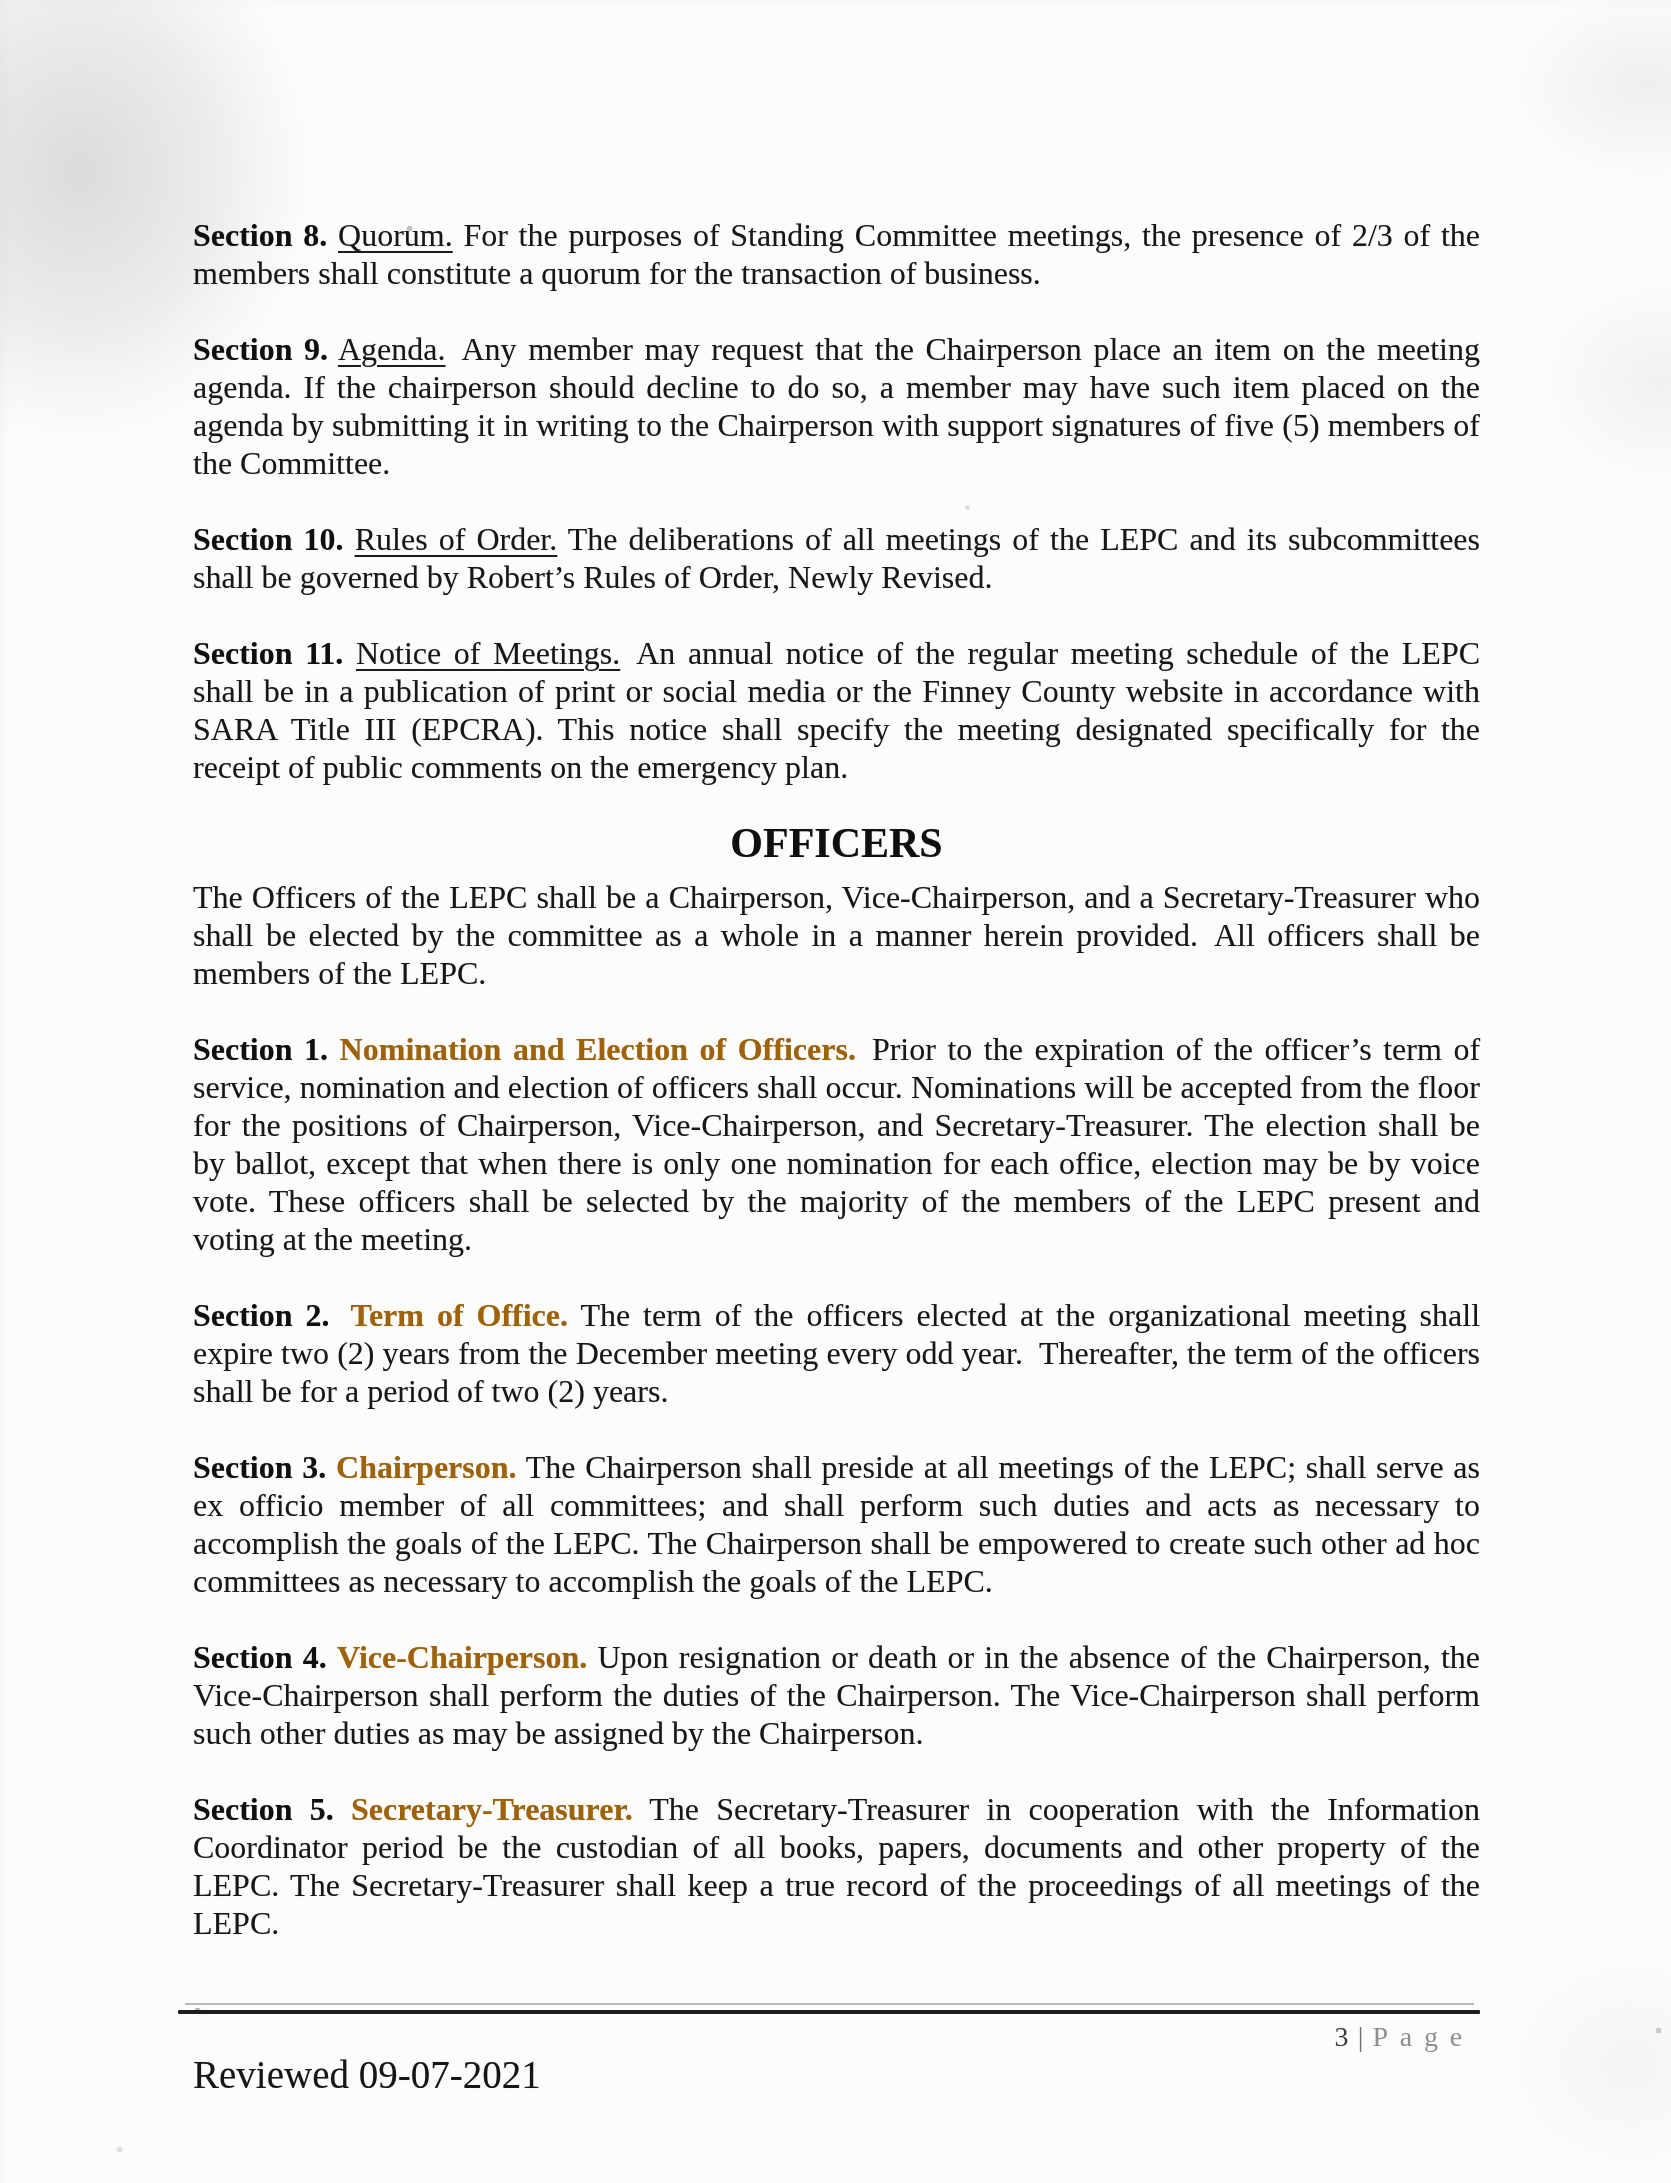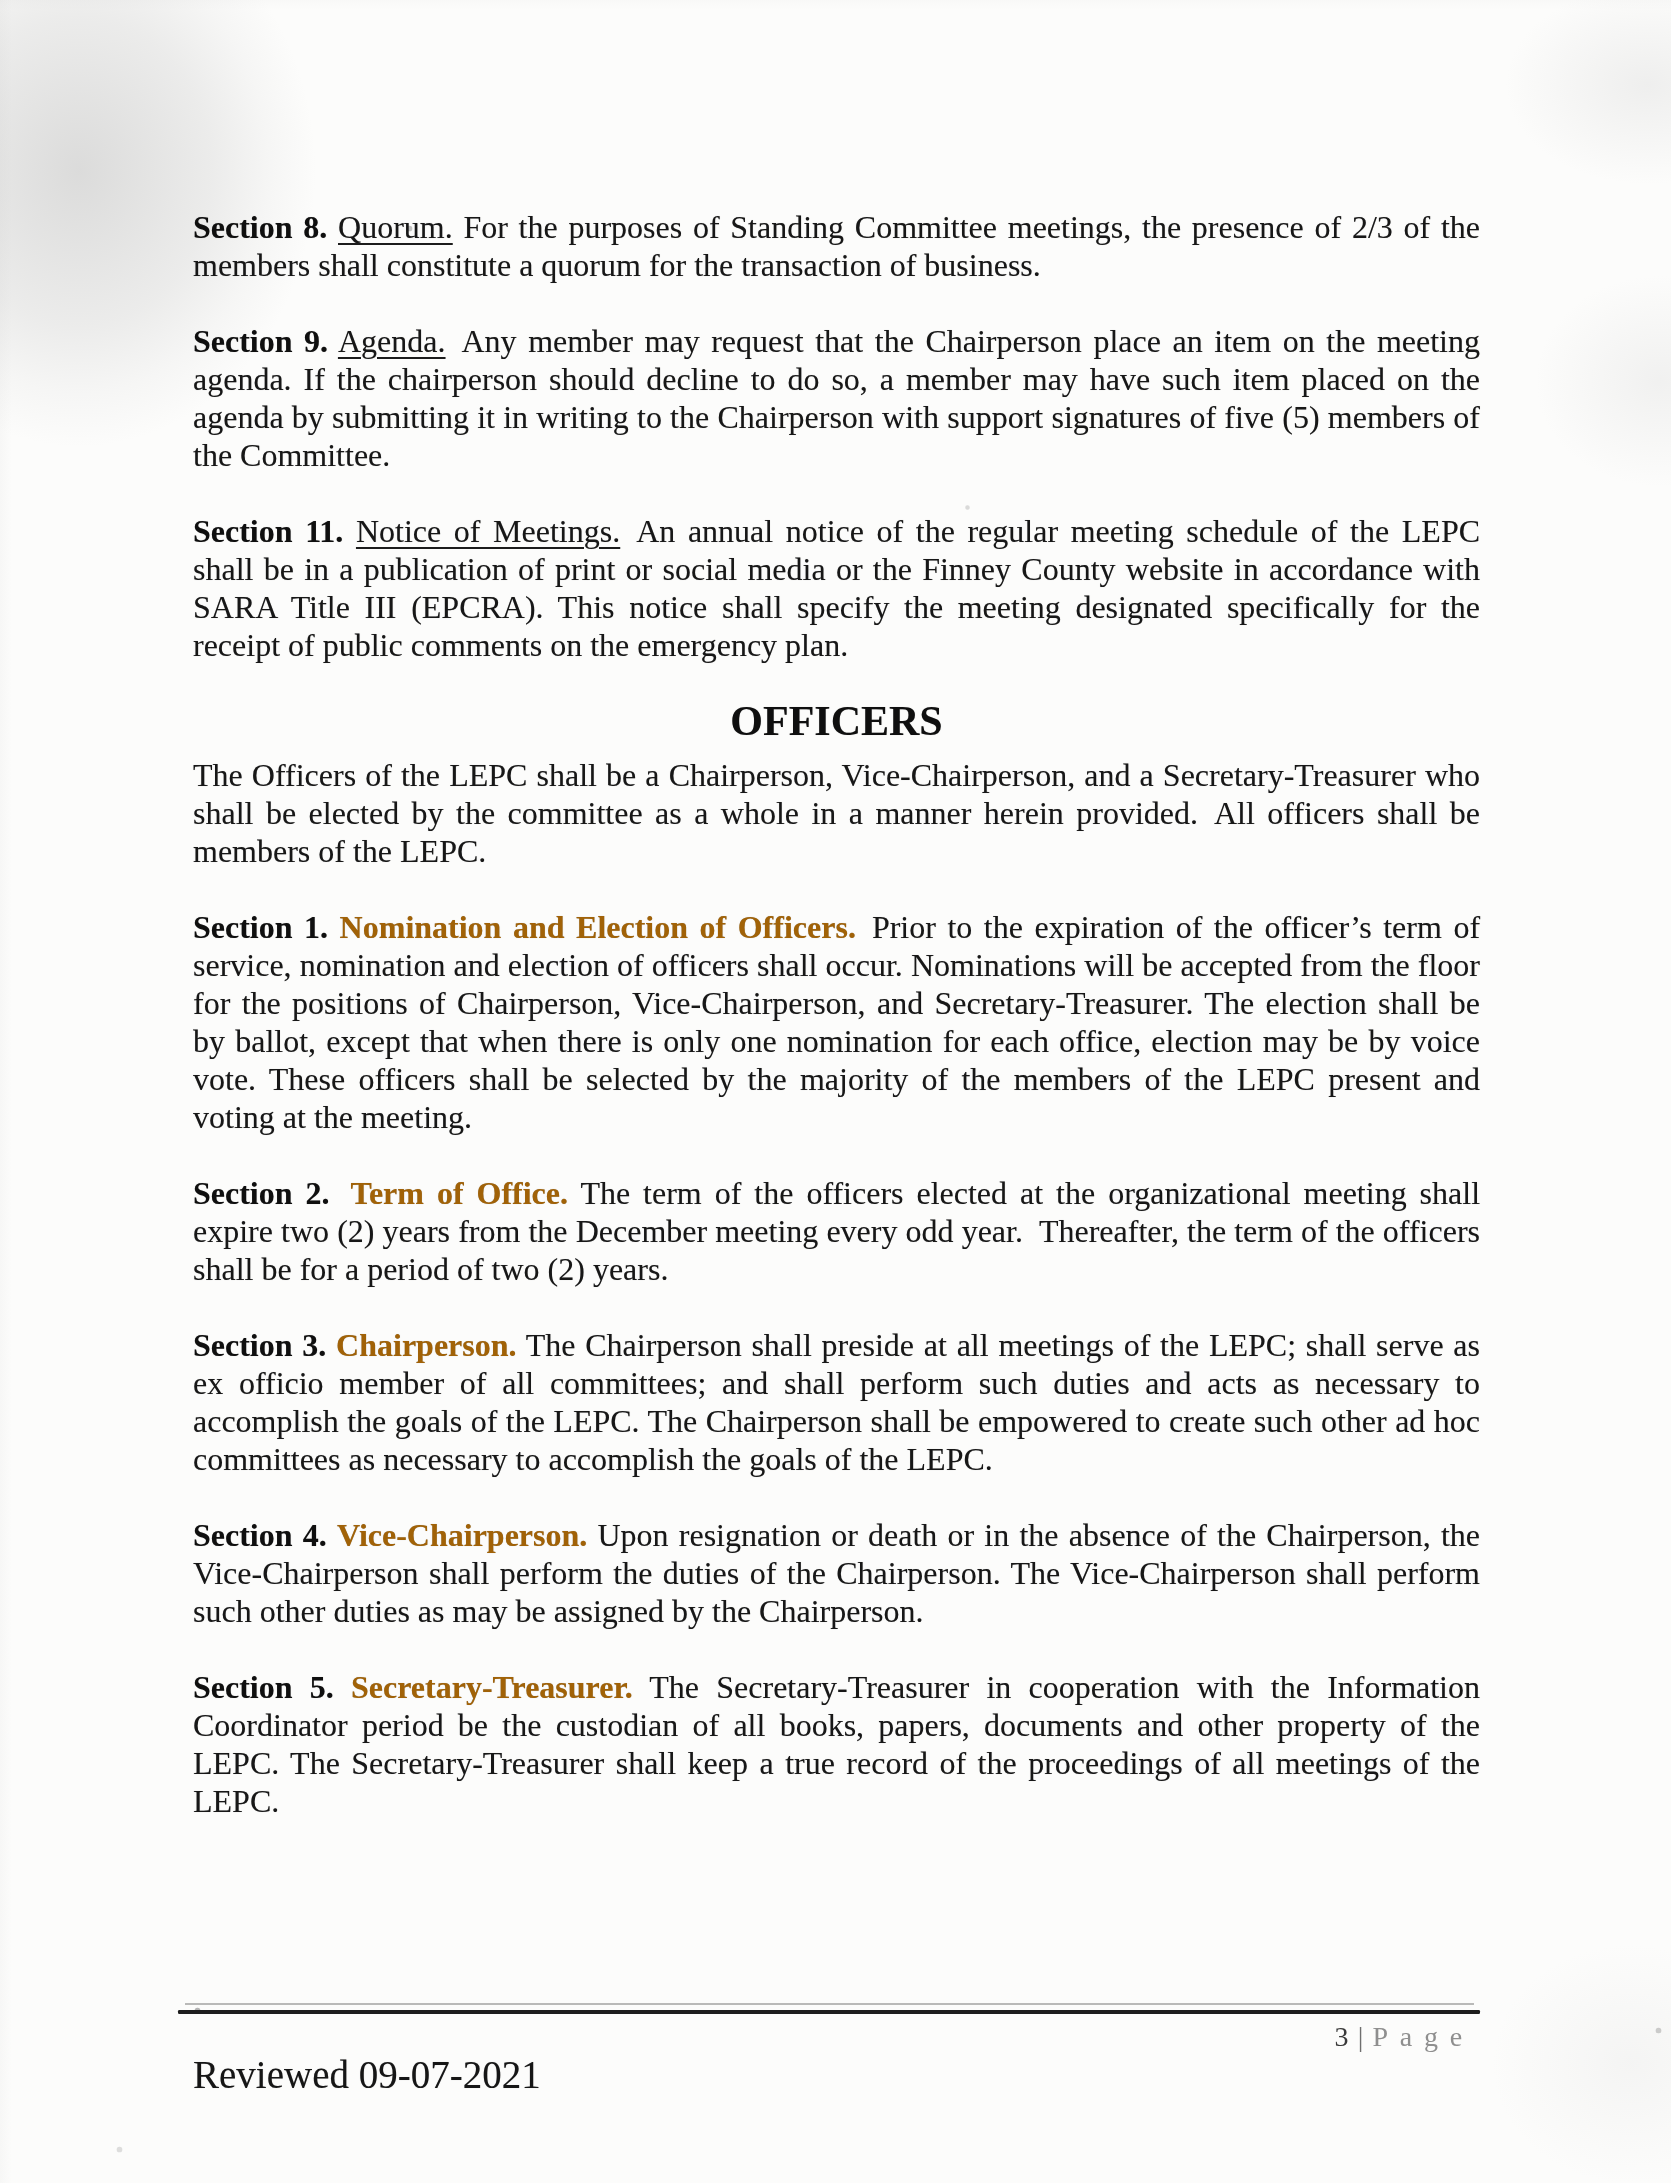--- a/index.html
+++ b/index.html
@@ -23,21 +23,21 @@
       linear-gradient(to bottom, rgba(205,205,205,.08) 0px, rgba(205,205,205,0) 9.2px);
   }
   .specks{position:absolute;top:0;left:0;width:2.6px;height:2.6px;border-radius:50%;
     background:transparent;pointer-events:none;
     box-shadow: 408px 227px 0 1.3px rgba(90,90,90,.35),
                 196px 2009px 0 1.3px rgba(90,90,90,.45),
                 1657px 2029px 0 1.3px rgba(120,120,120,.35),
                 966px 506px 0 0.7px rgba(140,140,140,.30),
                 118px 2148px 0 1.3px rgba(150,150,150,.30);}
   .content{
-    position:absolute;left:193px;top:0;width:1287px;
+    position:absolute;left:193px;top:8px;width:1287px;
     padding-top:208px;
     font-size:32px;line-height:38px;
     text-shadow:0 0 0.7px rgba(20,20,20,.35);
   }
   p.para{margin:0 0 38px 0;text-align:justify;}
   .b{font-weight:bold;color:#0f0f0f;}
   .u{text-decoration:underline;text-decoration-thickness:2px;text-underline-offset:4.6px;text-decoration-color:#1c1c1c;}
   .bu{font-weight:bold;color:#a16207;text-decoration-thickness:2.6px;text-underline-offset:5.3px;text-decoration-color:#111;}
   .h-article{margin:30px 0 15px 0;text-align:center;font-weight:bold;font-size:32px;line-height:38px;color:#0f0f0f;}
   .h-officers{margin:0 0 16.4px 0;text-align:center;font-weight:bold;font-size:42px;line-height:38px;color:#0f0f0f;}
@@ -68,20 +68,21 @@
 
 <div class="page">
   <div class="specks"></div>
 
   <div class="content">
 
     <p class="para"><span class="b">Section 8.</span> <span class="u">Quorum.</span><span> For the purposes of Standing Committee meetings, the presence of 2/3 of the members shall constitute a quorum for the transaction of business.</span></p>
 
     <p class="para"><span class="b">Section 9.</span> <span class="u">Agenda.</span><span> Any member may request that the Chairperson place an item on the meeting agenda. If the chairperson should decline to do so, a member may have such item placed on the agenda by submitting it in writing to the Chairperson with support signatures of five (5) members of the Committee.</span></p>
 
+    <p class="para"><span class="b">Section 10.</span> <span class="u">Rules of Order.</span><span> The deliberations of all meetings of the LEPC and its subcommittees shall be governed by Robert’s Rules of Order, Newly Revised.</span></p>
 
     <p class="para"><span class="b">Section 11.</span> <span class="u">Notice of Meetings.</span><span> An annual notice of the regular meeting schedule of the LEPC shall be in a publication of print or social media or the Finney County website in accordance with SARA Title III (EPCRA). This notice shall specify the meeting designated specifically for the receipt of public comments on the emergency plan.</span></p>
 
     <div class="h-officers">OFFICERS</div>
 
     <p class="para">The Officers of the LEPC shall be a Chairperson, Vice-Chairperson, and a Secretary-Treasurer who shall be elected by the committee as a whole in a manner herein provided. All officers shall be members of the LEPC.</p>
 
     <p class="para"><span class="b">Section 1.</span> <span class="bu">Nomination and Election of Officers.</span><span> Prior to the expiration of the officer’s term of service, nomination and election of officers shall occur. Nominations will be accepted from the floor for the positions of Chairperson, Vice-Chairperson, and Secretary-Treasurer. The election shall be by ballot, except that when there is only one nomination for each office, election may be by voice vote. These officers shall be selected by the majority of the members of the LEPC present and voting at the meeting.</span></p>
 
     <p class="para"><span class="b">Section 2.</span> <span class="bu"> Term of Office.</span><span> The term of the officers elected at the organizational meeting shall expire two (2) years from the December meeting every odd year. Thereafter, the term of the officers shall be for a period of two (2) years.</span></p>

